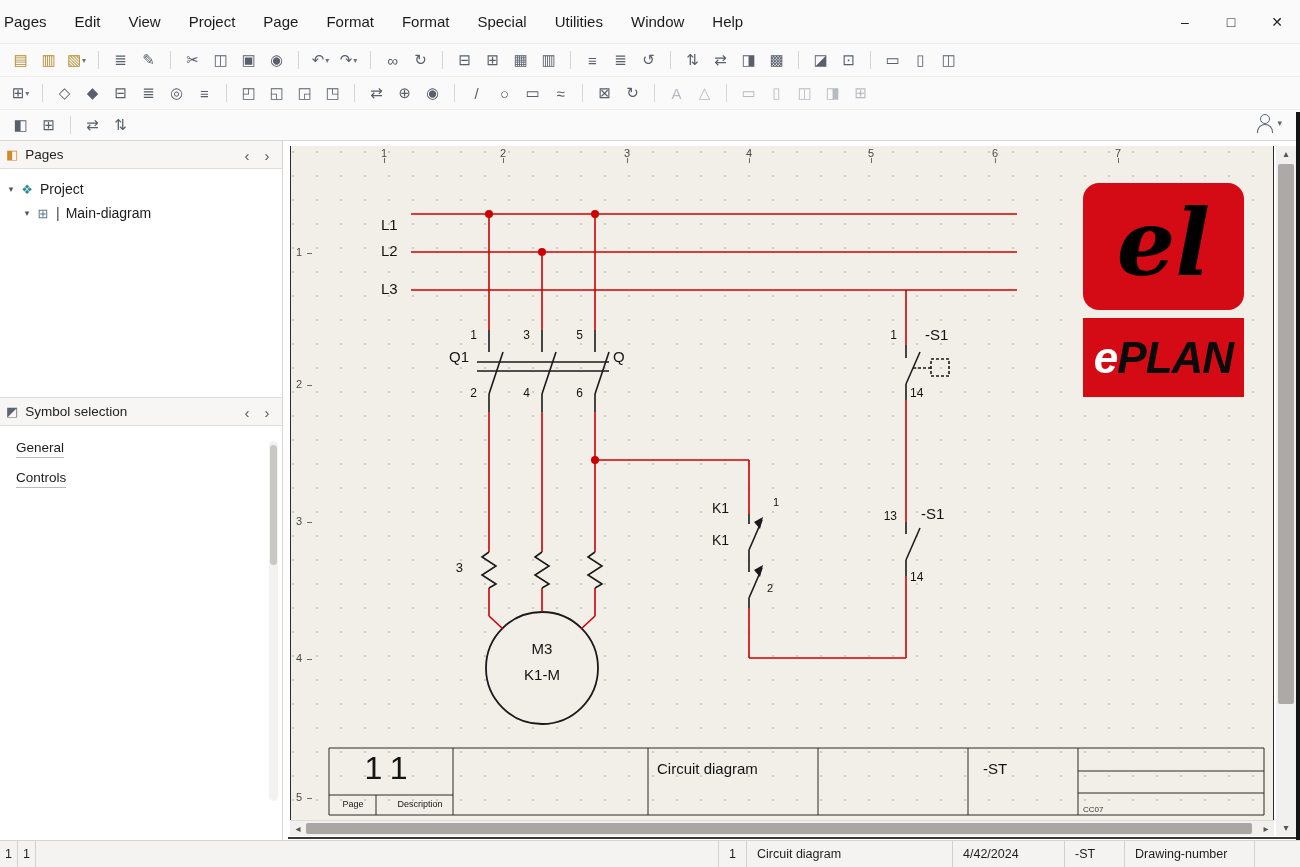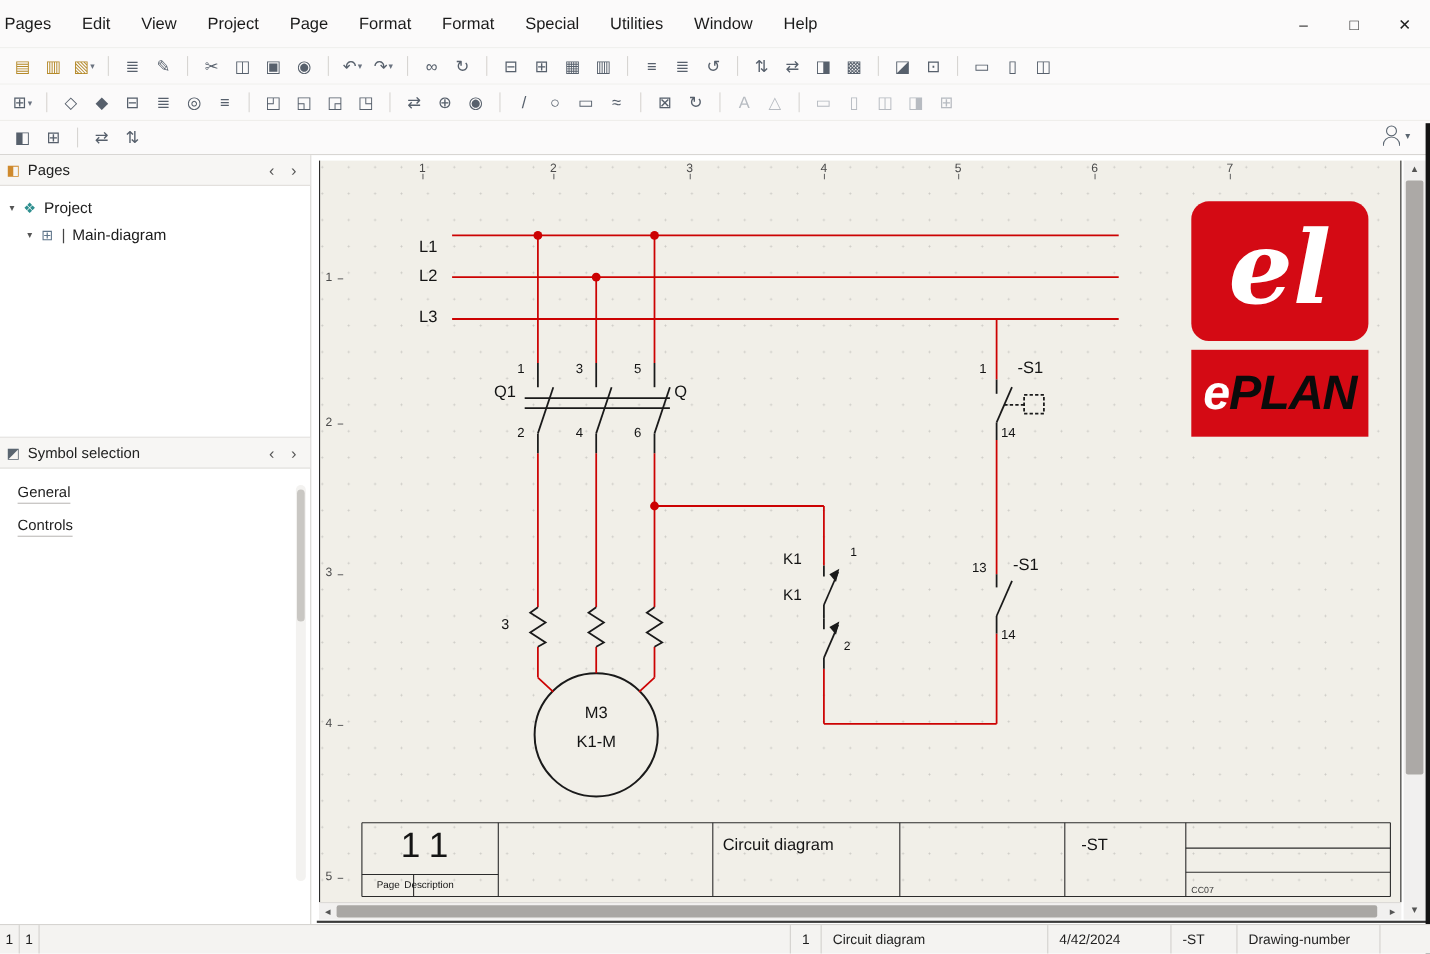--- a/index.html
+++ b/index.html
@@ -52,21 +52,21 @@
   .canvas svg{position:absolute;left:0;top:0}
   .rulnum{position:absolute;font-size:11px;color:#4a4a4a;width:20px;text-align:center}
   .rulnum.left{width:14px;text-align:left}
   .tick{position:absolute;background:#6a6a6a}
   .clab{position:absolute;color:#141414}
   .f15{font-size:15px}.f14{font-size:14px}.f13{font-size:13px}.f12{font-size:12px}.f11{font-size:11px}
   .ra{text-align:right}.ca{text-align:center}
 
   
   .logo-top{position:absolute;left:792px;top:37px;width:161px;height:127px;background:#d40a14;border-radius:16px;display:flex;align-items:center;justify-content:center}
-  .logo-top span{font-family:"DejaVu Serif",serif;font-style:italic;font-weight:bold;color:#ffffff;font-size:92px;line-height:1;transform:translateY(-4px)}
+  .logo-top span{font-family:"DejaVu Serif",serif;font-style:italic;font-weight:bold;color:#000000;font-size:92px;line-height:1;transform:translateY(-4px)}
   .logo-bottom{position:absolute;left:792px;top:172px;width:161px;height:79px;background:#d40a14;display:flex;align-items:center;justify-content:center;font-style:italic;font-weight:bold;font-size:44px;letter-spacing:-1px}
   .logo-bottom .e{color:#fff}
   .logo-bottom .plan{color:#0b0b0b}
 
   
 
   
   .hscroll{position:absolute;left:290px;top:820px;width:984px;height:16px;background:#f1f0ef;border-top:1px solid #dcdad7;display:flex;align-items:center}
   .hscroll .arr{width:16px;text-align:center;font-size:10px;color:#555}
   .hscroll .thumb{position:absolute;left:16px;width:946px;top:2px;bottom:2px;background:#a9a7a4;border-radius:2px}
@@ -395,21 +395,21 @@
     <div class="logo-top">
       <span>el</span>
     </div>
     <div class="logo-bottom">
       <span class="e">e</span>
         <span class="plan">PLAN</span>
     </div>
 
     <span class="clab ca" style="left:38px;top:604px;width:124px;font-size:32px;letter-spacing:10px">11</span>
     <span class="clab ca" style="left:39px;top:653px;width:46px;font-size:9px">Page</span>
-    <span class="clab ca" style="left:70px;top:653px;width:58px;font-size:9px">Description</span>
+    <span class="clab ca" style="left:100px;top:653px;width:58px;font-size:9px">Description</span>
     <span class="clab f15" style="left:366px;top:614px">Circuit diagram</span>
     <span class="clab f15" style="left:692px;top:614px">-ST</span>
     <span class="clab" style="left:792px;top:659px;font-size:8px;color:#333">CC07</span>
   </div>
 
   <div class="hscroll">
     <span class="arr">◂</span>
     <div class="thumb"></div>
     <span class="arr" style="position:absolute;right:0">▸</span>
   </div>

